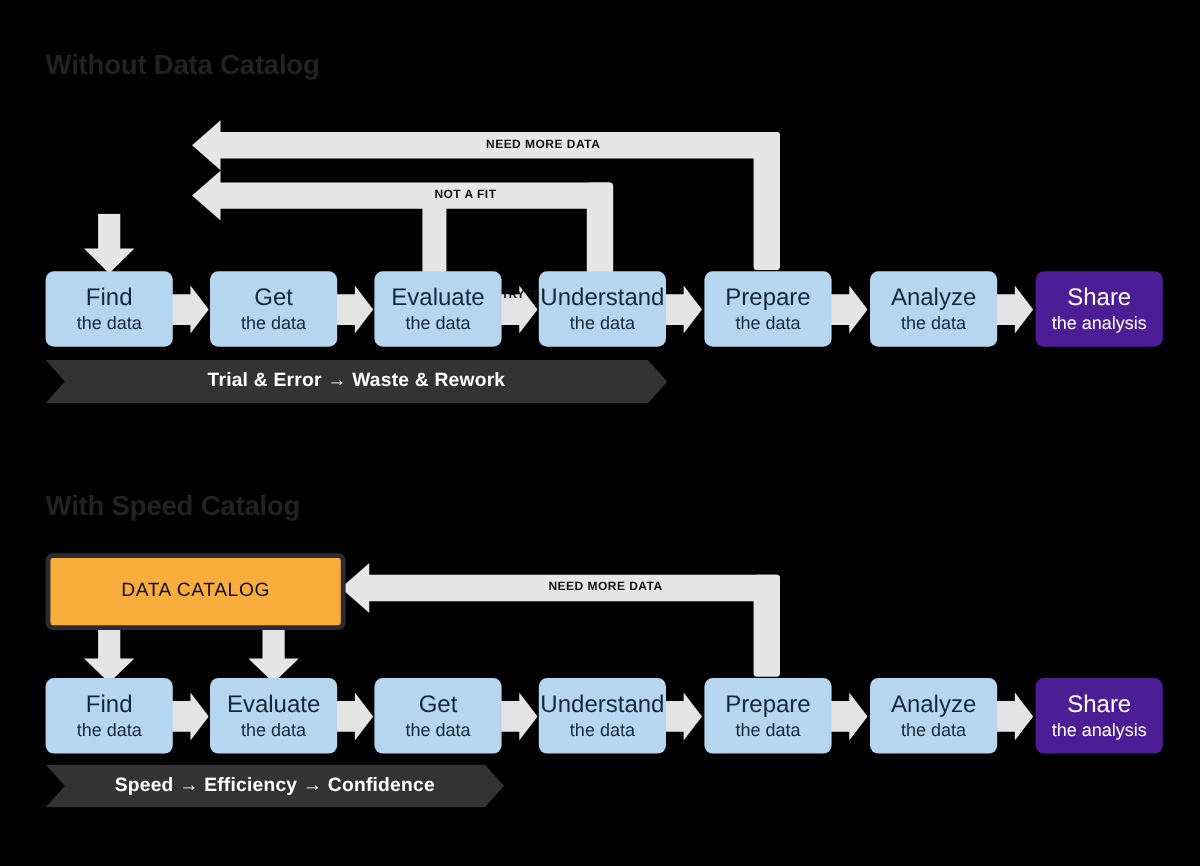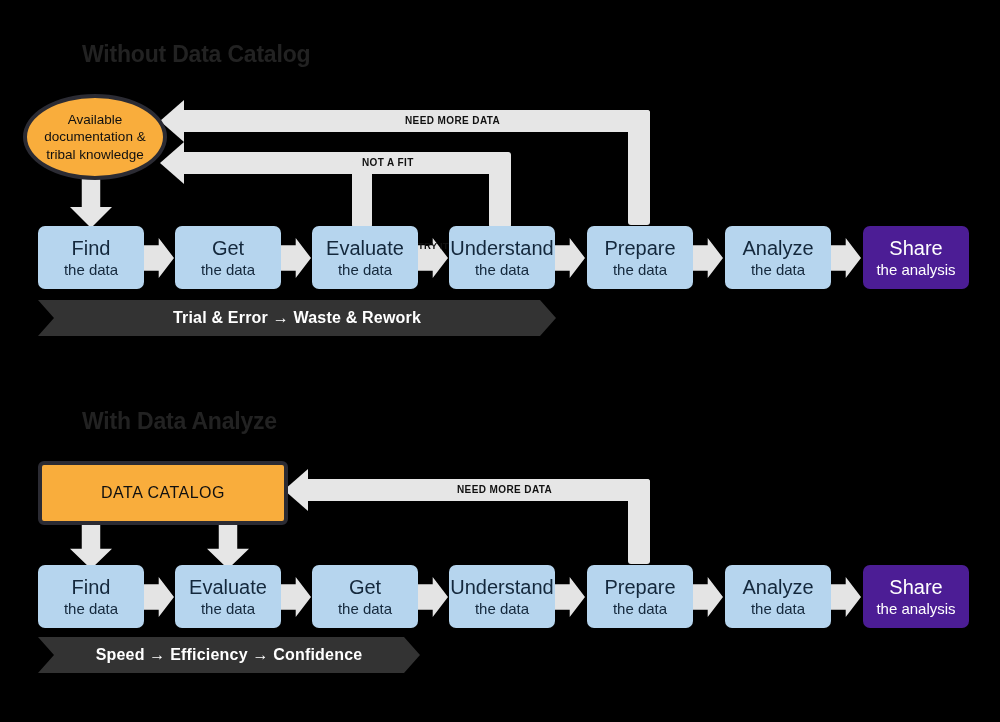--- a/index.html
+++ b/index.html
@@ -11,21 +11,20 @@
   .canvas{position:absolute;inset:0;}
 
   
   .section-title{
     position:absolute;
     font-size:23px;
     font-weight:bold;
     letter-spacing:-0.2px;
     color:#222222;
     white-space:nowrap;
-    margin-left:44px;
   }
 
   
   .pbox{
     position:absolute;
     background:#b6d5ee;
     border-radius:7px;
     display:flex;
     flex-direction:column;
     align-items:center;
@@ -136,27 +135,20 @@
   <div class="fhead" style="left:160px;top:100px;width:24px;height:42px;"></div>
   <div class="fb-lbl" style="left:382px;top:115px;">NEED MORE DATA</div>
 
   <div class="fbar" style="left:178px;top:152px;width:332px;height:22px;"></div>
   <div class="fbar" style="left:489px;top:152px;width:22px;height:76px;"></div>
   <div class="fhead" style="left:160px;top:142px;width:24px;height:42px;"></div>
   <div class="fb-lbl" style="left:339px;top:157px;">NOT A FIT</div>
 
   <div class="fbar" style="left:352px;top:160px;width:20px;height:68px;"></div>
 
-  <div class="oval" style="left:23px;top:94px;width:136px;height:78px;">
-    <div>
-      <div>Available</div>
-      <div>documentation &amp;</div>
-      <div>tribal knowledge</div>
-    </div>
-  </div>
 
   <div class="darrow" style="left:70px;top:178px;width:42px;height:50px;"></div>
 
   <div class="pbox" style="left:38px;top:226px;width:106px;height:63px;">
     <span class="t1">Find</span>
     <span class="t2">the data</span>
   </div>
   <div class="chev" style="left:140px;top:238px;"></div>
 
   <div class="pbox" style="left:175px;top:226px;width:106px;height:63px;">
@@ -190,21 +182,21 @@
   </div>
   <div class="chev" style="left:827px;top:238px;"></div>
 
   <div class="pbox dark" style="left:863px;top:226px;width:106px;height:63px;">
     <span class="t1">Share</span>
     <span class="t2">the analysis</span>
   </div>
 
   <div class="banner" style="left:38px;top:300px;width:518px;height:36px;">Trial &amp; Error  →  Waste &amp; Rework</div>
 
-  <div class="section-title" style="left:38px;top:408px;">With Data Analyze</div>
+  <div class="section-title" style="left:38px;top:408px;">With Speed Catalog</div>
 
   <div class="fbar" style="left:302px;top:479px;width:348px;height:22px;"></div>
   <div class="fbar" style="left:628px;top:479px;width:22px;height:85px;"></div>
   <div class="fhead" style="left:284px;top:469px;width:24px;height:42px;"></div>
   <div class="fb-lbl" style="left:434px;top:484px;">NEED MORE DATA</div>
 
   <div class="catalog" style="left:38px;top:461px;width:242px;height:56px;">
     <span>DATA CATALOG</span>
   </div>
 

